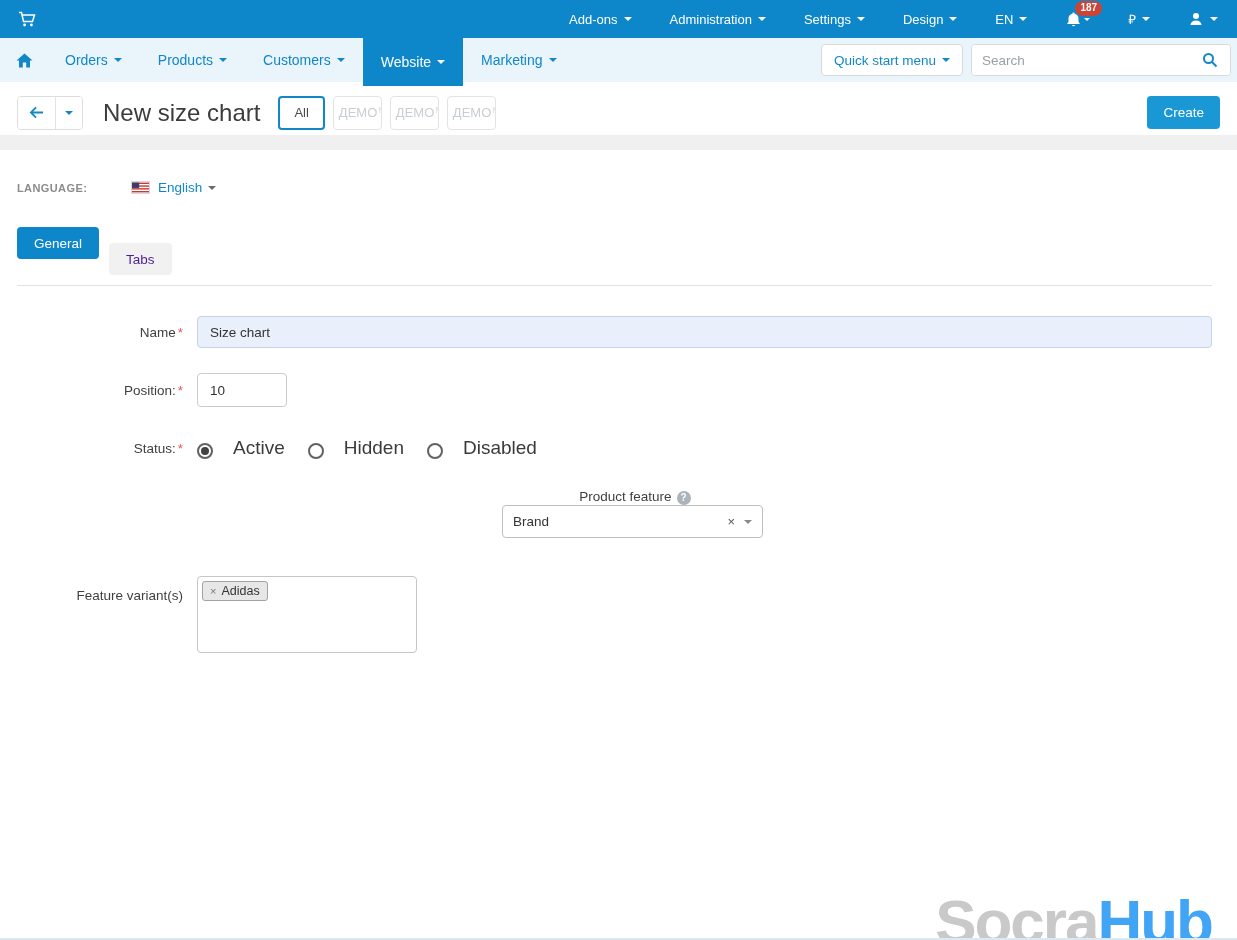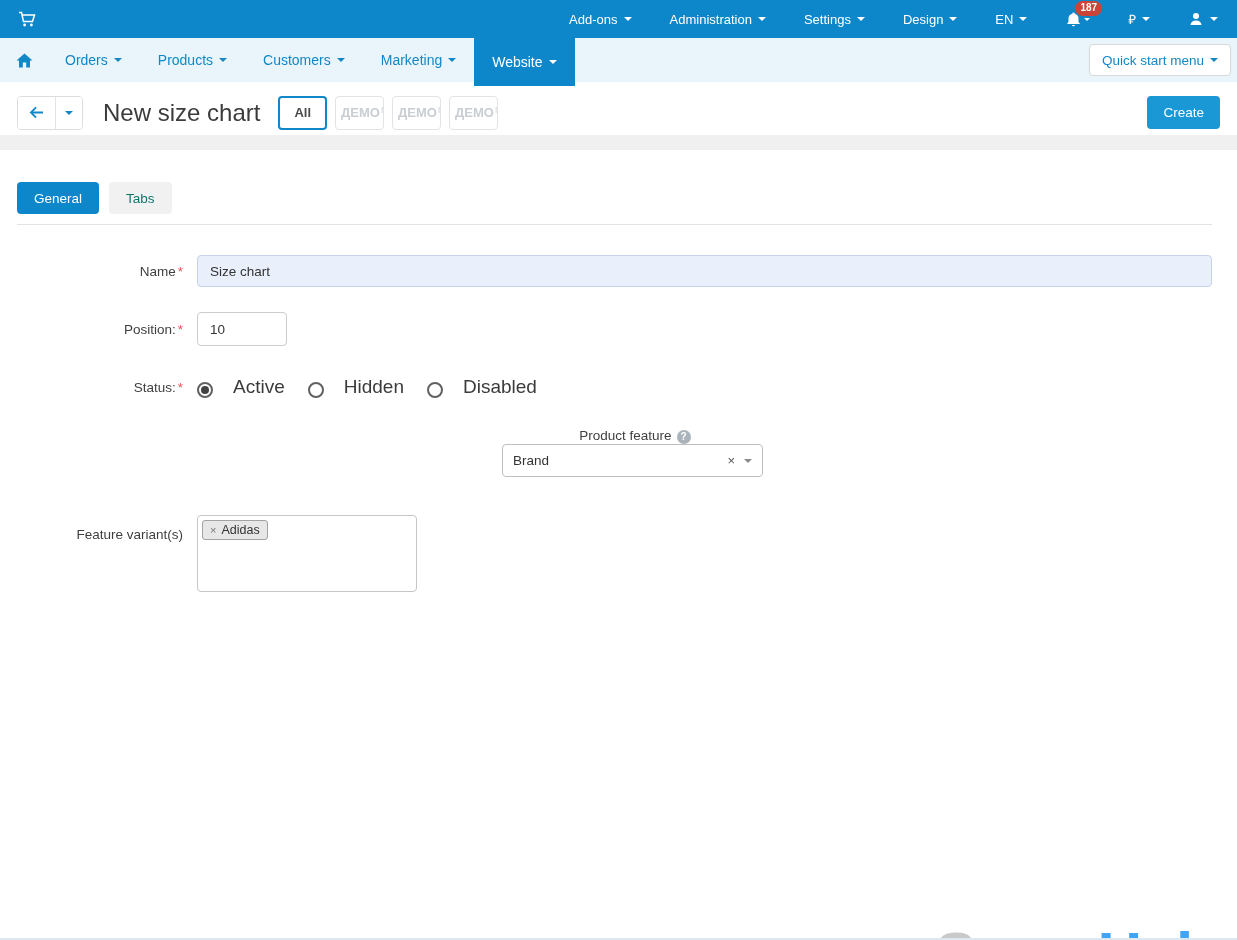--- a/index.html
+++ b/index.html
@@ -30,39 +30,39 @@
   .search-btn { width:40px; background:#fff; border:none; display:flex; align-items:center; justify-content:center; cursor:pointer; }
 
   
   .page-header { height:45px; background:#fff; display:flex; align-items:center; padding:0 17px;margin-top:8px; }
   .split-btn { display:flex; border:1px solid #ddd; border-radius:4px; height:34px; overflow:hidden; background:#fff; }
   .split-btn .seg { display:flex; align-items:center; justify-content:center; background:#fff; border:none; cursor:pointer; }
   .seg.back-main { width:38px; border-right:1px solid #e3e3e3; }
   .seg.back-caret { width:26px; color:#1287c8; }
   .page-title { font-size:24px; font-weight:400; color:#3c3c3c; margin-left:20px; white-space:nowrap; }
   .storefront-group { display:flex; gap:8px; margin-left:18px; }
-  .sf { height:34px; border-radius:4px; background:#fff; font-size:13px; font-weight:bold; cursor:pointer; font-family:inherit; }
+  .sf { height:34px; border-radius:4px; background:#fff; font-size:13px; font-weight:normal; cursor:pointer; font-family:inherit; }
   .sf.active { border:2px solid #1287c8; color:#4a4a4a; padding:0 14px; }
   .sf.demo { border:1px solid #e2e3e5; color:#c9ced3; width:49px; padding:0 5px; overflow:hidden; white-space:nowrap; text-align:left; }
   .sf.demo .suffix { font-size:9px; color:#dde0e3; vertical-align:top; margin-left:1px; }
   .create-btn { margin-left:auto; background:#1a97d5; color:#fff; border:none; height:33px; padding:0 16px; border-radius:4px; font-size:13.5px; cursor:pointer; font-family:inherit; }
 
   .gray-strip { height:15px; background:#f0f0f1; }
 
   
   .content { position:relative; padding:0 25px 0 17px; height:798px; background:#fff; }
   .lang-row { padding-top:30px; display:flex; align-items:center; }
   .lang-label { width:114px; font-size:11px; font-weight:bold; color:#8b8b8b; letter-spacing:.4px; }
   .flag { display:inline-flex; margin-right:8px; border:1px solid #d8d8d8; line-height:0; }
   .lang-link { color:#1287c8; font-size:13.5px; text-decoration:none; display:flex; align-items:center; cursor:pointer; }
 
   .tabs-row { margin-top:32px; display:flex; gap:10px; }
   .tab { height:32px; padding:0 17px; border-radius:4px; font-size:13.5px; border:none; cursor:pointer; font-family:inherit; }
   .tab.active { background:#0e87ca; color:#fff; }
-  .tab.inactive { background:#f1f1f2; color:#0f766e; }
+  .tab.inactive { background:#f1f1f2; color:#4c1d95;margin-top:16px; }
   .divider { margin-top:10px; border:none; border-top:1px solid #e3e3e3; }
 
   .form-row { display:flex; align-items:center; }
   .row-label { width:166px; text-align:right; margin-right:14px; font-size:13.5px; color:#3f3f3f; flex-shrink:0; }
   .req { color:#ee4f5a; margin-left:2px; }
   .row-name { margin-top:30px; }
   .name-input { flex:1; height:32px; background:#e9effb; border:1px solid #c6d2e8; border-radius:4px; padding:0 12px; font-size:13.5px; color:#333; font-family:inherit; outline:none; }
   .row-position { margin-top:25px; }
   .pos-input { width:90px; height:34px; border:1px solid #ccc; border-radius:4px; padding:0 12px; font-size:13.5px; color:#333; font-family:inherit; outline:none; background:#fff; }
   .row-status { margin-top:30px; }
@@ -154,33 +154,42 @@
         <i class="caret"></i>
       </a>
     <a class="nav-item">
         <span>Products</span>
         <i class="caret"></i>
       </a>
     <a class="nav-item">
         <span>Customers</span>
         <i class="caret"></i>
       </a>
-    <a class="nav-item">
-        <span>Marketing</span>
-        <i class="caret"></i>
-      </a>
     <a class="nav-item active">
         <span>Website</span>
+        <i class="caret"></i>
+      </a>
+    <a class="nav-item">
+        <span>Marketing</span>
         <i class="caret"></i>
       </a>
     <div class="nav-right">
       <button class="quick-start">
           <span>Quick start menu</span>
           <i class="caret"></i>
         </button>
+      <div class="search-group">
+        <input type="text" placeholder="Search" style="">
+        <button class="search-btn">
+          <svg width="16" height="16" viewBox="0 0 16 16" fill="none" stroke="#1287c8" stroke-width="2">
+            <circle cx="6.5" cy="6.5" r="4.5"></circle>
+            <path d="M10 10 L14.5 14.5"></path>
+          </svg>
+        </button>
+      </div>
     </div>
   </nav>
 
   <div class="page-header">
     <div class="split-btn">
       <button class="seg back-main">
         <svg width="15" height="13" viewBox="0 0 16 14" fill="none" stroke="#1287c8" stroke-width="2">
           <path d="M7.5 1.5 L2 7 L7.5 12.5"></path>
           <path d="M2.5 7 H15"></path>
         </svg>
@@ -196,20 +205,39 @@
       <button class="sf demo"><span>ДЕМО</span><span class="suffix">МА</span></button>
       <button class="sf demo"><span>ДЕМО</span><span class="suffix">МА</span></button>
     </div>
     <button class="create-btn">Create</button>
   </div>
 
   <div class="gray-strip"></div>
 
   <main class="content">
 
+    <div class="lang-row">
+      <span class="lang-label">LANGUAGE:</span>
+      <span class="flag">
+        <svg width="17" height="11" viewBox="0 0 190 110">
+          <rect width="190" height="110" fill="#ffffff"></rect>
+          <g fill="#c43c35">
+            <rect y="0" width="190" height="16"></rect>
+            <rect y="31" width="190" height="16"></rect>
+            <rect y="62" width="190" height="16"></rect>
+            <rect y="94" width="190" height="16"></rect>
+          </g>
+          <rect width="80" height="60" fill="#3c3b6e"></rect>
+        </svg>
+      </span>
+      <a class="lang-link">
+          <span>English</span>
+          <i class="caret" style="color:#6b6b6b"></i>
+        </a>
+    </div>
 
     <div class="tabs-row">
       <button class="tab active">General</button>
       <button class="tab inactive">Tabs</button>
     </div>
     <hr class="divider">
 
     <div class="form-row row-name">
       <span class="row-label"><span>Name</span><span class="req">*</span></span>
       <input class="name-input" type="text" value="Size chart" style="">

